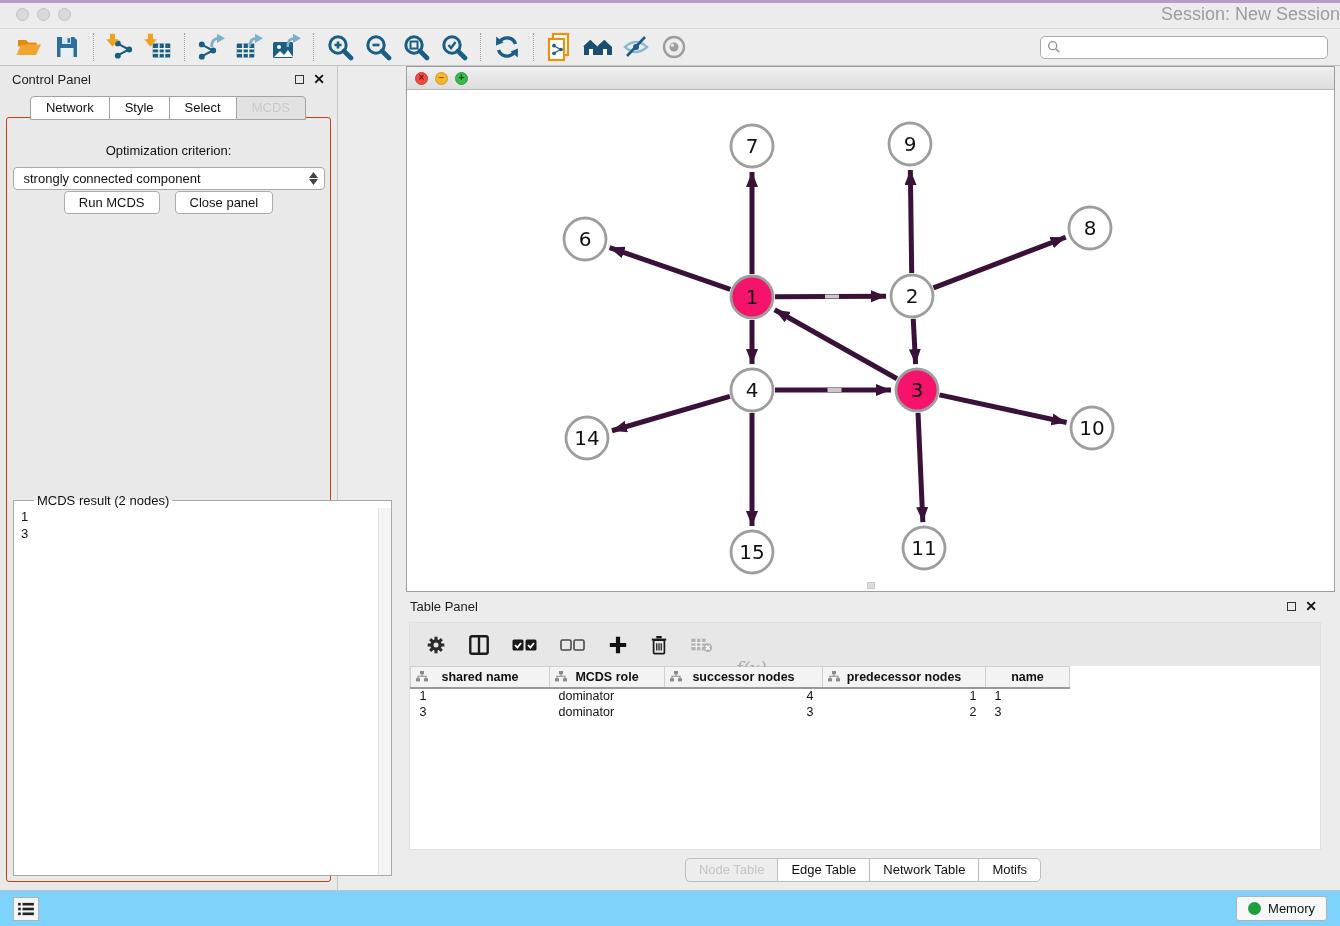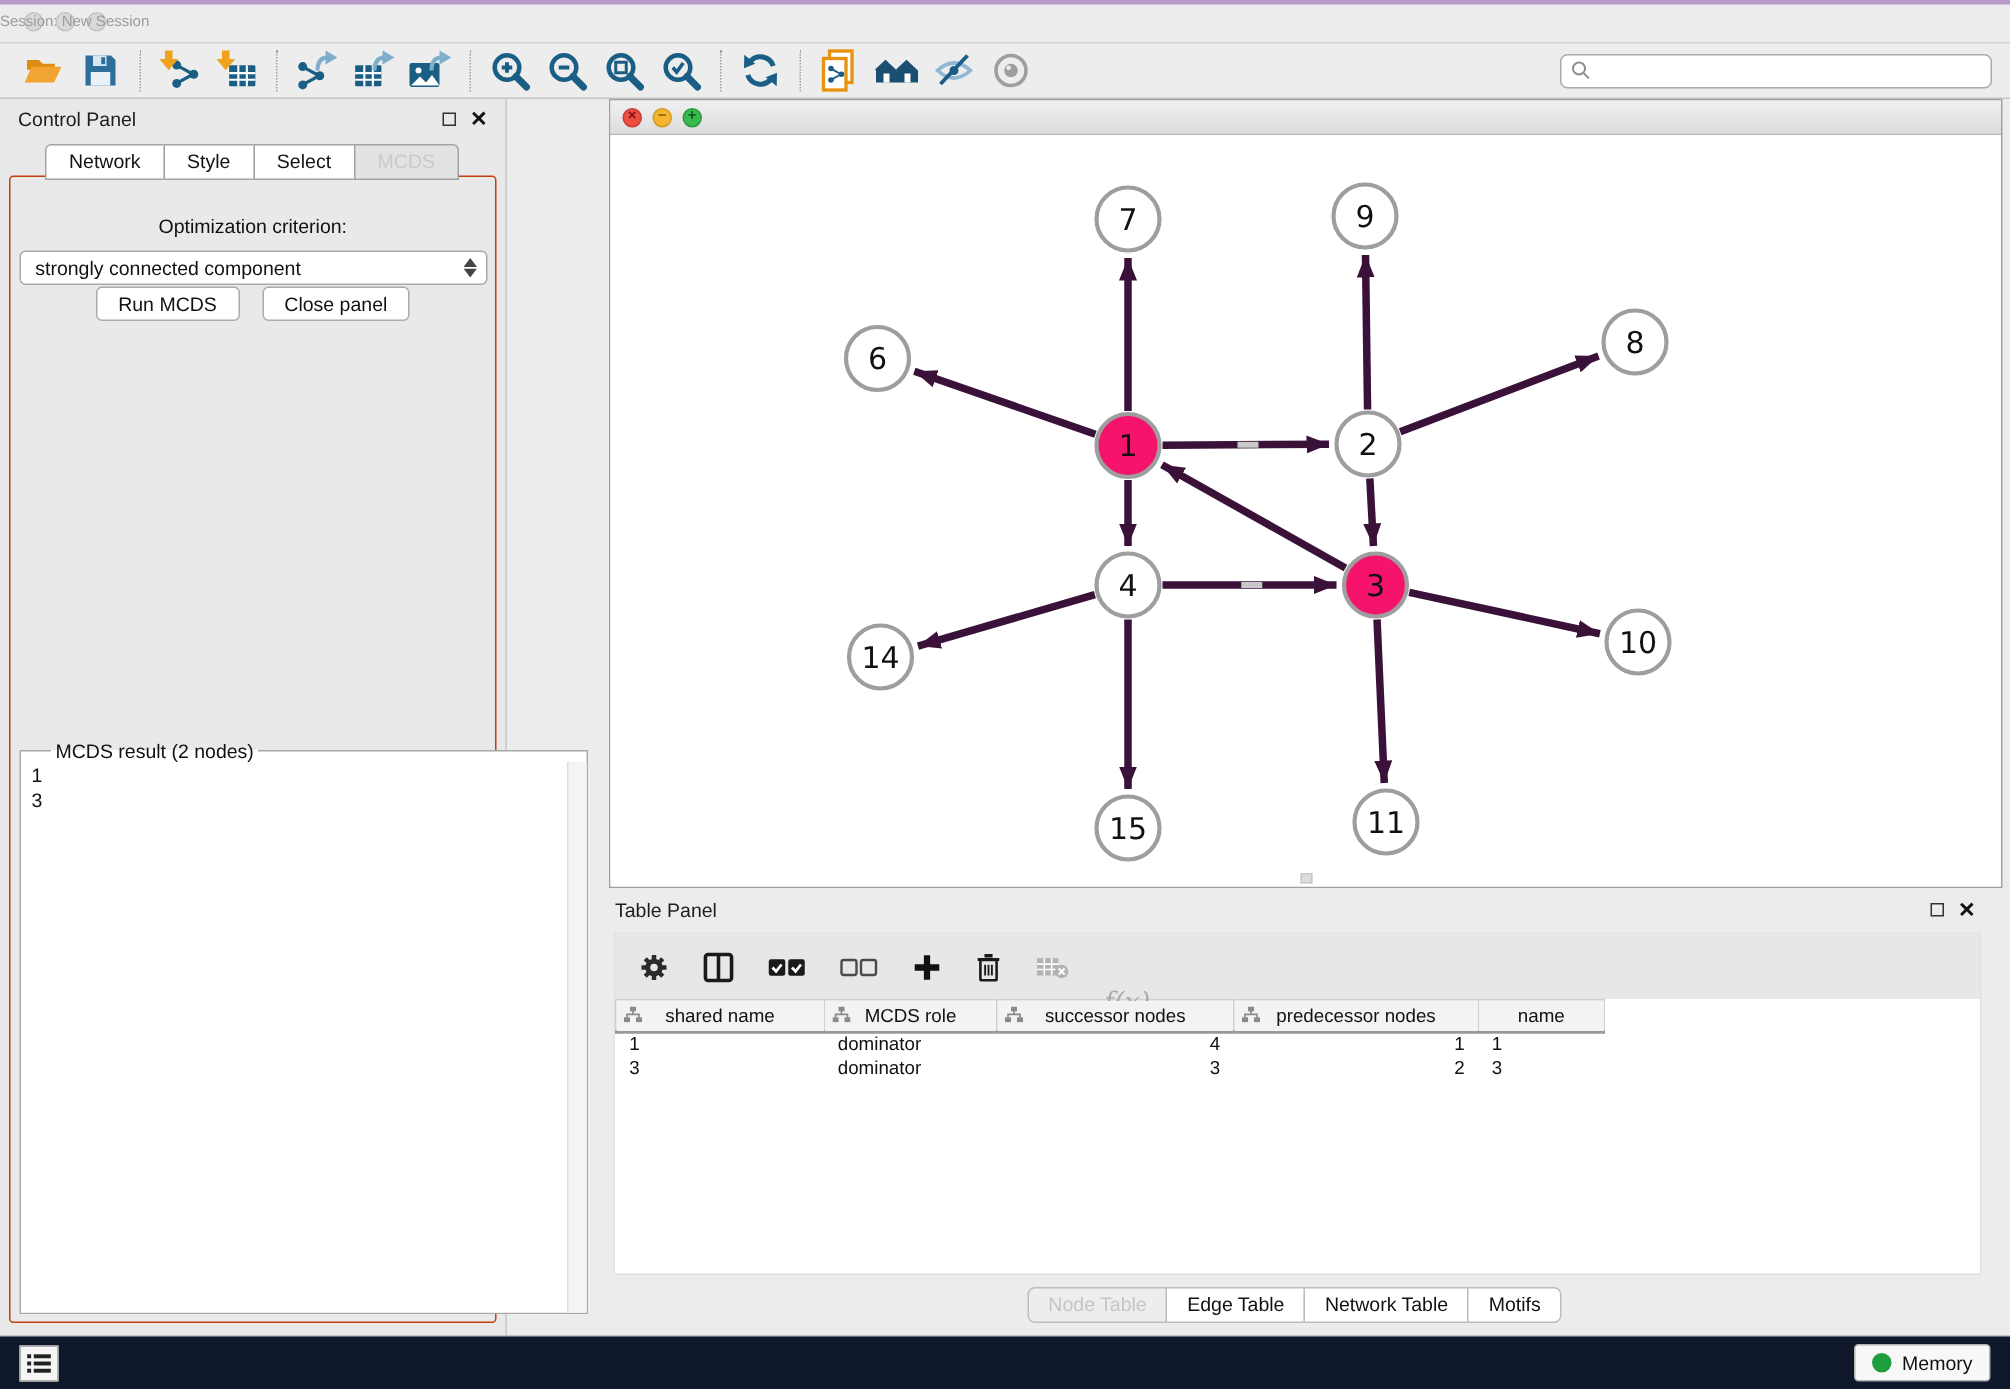--- a/index.html
+++ b/index.html
@@ -4,21 +4,21 @@
 <style>
   * { box-sizing: border-box; }
   body { margin:0; background:#555; font-family:"Liberation Sans", sans-serif; }
   .window { position:relative; width:1340px; height:926px; background:#ECECEC; overflow:hidden; }
   .top-accent { position:absolute; top:0; left:0; right:0; height:3px; background:#B79BC8; z-index:10; }
 
   
   .titlebar { position:absolute; top:0; left:0; right:0; height:28px; background:#ECECEC;
               display:flex; align-items:center; padding:0 16px; }
   .tl { width:13px; height:13px; border-radius:50%; background:#D9D9D9; border:1px solid #C3C3C3; margin-right:8px; }
-  .app-title { position:absolute; left:0; right:0; text-align:left; font-size:10px; color:#9C9C9C; }
+  .app-title { position:absolute; left:0; right:0; text-align:right; font-size:18px; color:#9C9C9C; }
 
   
   .toolbar { position:absolute; top:28px; left:0; right:0; height:38px; background:#EDEDED;
              border-top:1px solid #D6D6D6; border-bottom:1px solid #C4C4C4;
              display:flex; align-items:center; padding:0 10px; }
   .tb-btn { width:38px; height:32px; display:flex; align-items:center; justify-content:center; cursor:default; }
   .tb-sep { width:1px; height:28px; border-left:1px dotted #9F9F9F; margin:0 7px; }
   .search { margin-left:auto; margin-right:2px; width:288px; height:23px; background:#fff;
             border:1px solid #ABABAB; border-radius:5px; display:flex; align-items:center; padding:0 6px; }
   .search input { border:none; outline:none; flex:1; font-size:12px; background:transparent; font-family:inherit; }
@@ -68,34 +68,34 @@
 
   
   .table-panel { position:absolute; left:396px; top:592px; width:935px; bottom:36px; background:#ECECEC; }
   .tp-header { height:28px; display:flex; align-items:center; padding:0 14px; font-size:13px; color:#1d1d1d; }
   .tp-inner { position:absolute; top:30px; left:13px; right:10px; bottom:40px; background:#fff; border:1px solid #DFDFDF; }
   .tp-toolbar { height:43px; background:#E7E7E7; display:flex; align-items:center; padding:0 16px; gap:22px; }
   .tp-icon { display:flex; align-items:center; justify-content:center; }
   .fx { font-family:"DejaVu Serif", serif; font-style:italic; font-size:18px; color:#ABABAB;margin-top:48px; }
   table.node-table { border-collapse:collapse; font-size:12.5px; color:#111; table-layout:fixed; }
   table.node-table th { background:#F3F3F3; border:1px solid #CFCFCF; border-bottom:2px solid #9A9A9A;
-                        font-weight:normal; height:21px; padding:0 4px; }
+                        font-weight:bold; height:21px; padding:0 4px; }
   .th-flex { display:flex; align-items:center; justify-content:center; gap:5px; }
   .th-flex .tree-ic { position:absolute; left:5px; }
   table.node-table th { position:relative; }
   table.node-table td { height:16px; padding:0 9px; white-space:nowrap; }
   td.num { text-align:right; padding-right:14px; }
   .tp-tabs { position:absolute; bottom:8px; left:0; right:0; display:flex; justify-content:center; }
   .tp-tab { background:#fff; border:1px solid #BDBDBD; padding:3px 13px 4px; font-size:13px; color:#111; margin-left:-1px; }
   .tp-tab:first-child { border-radius:5px 0 0 5px; }
   .tp-tab:last-child { border-radius:0 5px 5px 0; }
   .tp-tab.active { background:#EDEDED; color:#C5C5C5; }
 
   
-  .statusbar { position:absolute; bottom:0; left:0; right:0; height:36px; background:#0f172a;
+  .statusbar { position:absolute; bottom:0; left:0; right:0; height:36px; background:#7dd3fc;
                border-top:1px solid #C2C2C2; display:flex; align-items:center; padding:0 13px;gap:32px; }
   .sb-btn { width:26px; height:24px; border:1px solid #B2B2B2; background:#F6F6F6; display:flex;
             align-items:center; justify-content:center; }
   .memory-btn { margin-left:auto; height:25px; border:1px solid #B2B2B2; border-radius:3px; background:#F8F8F8;
                 display:flex; align-items:center; gap:7px; padding:0 11px; font-size:13px; color:#111; }
   .memory-dot { width:13px; height:13px; border-radius:50%; background:#1F9E3E; }
 </style>
 </head>
 <body>
 

